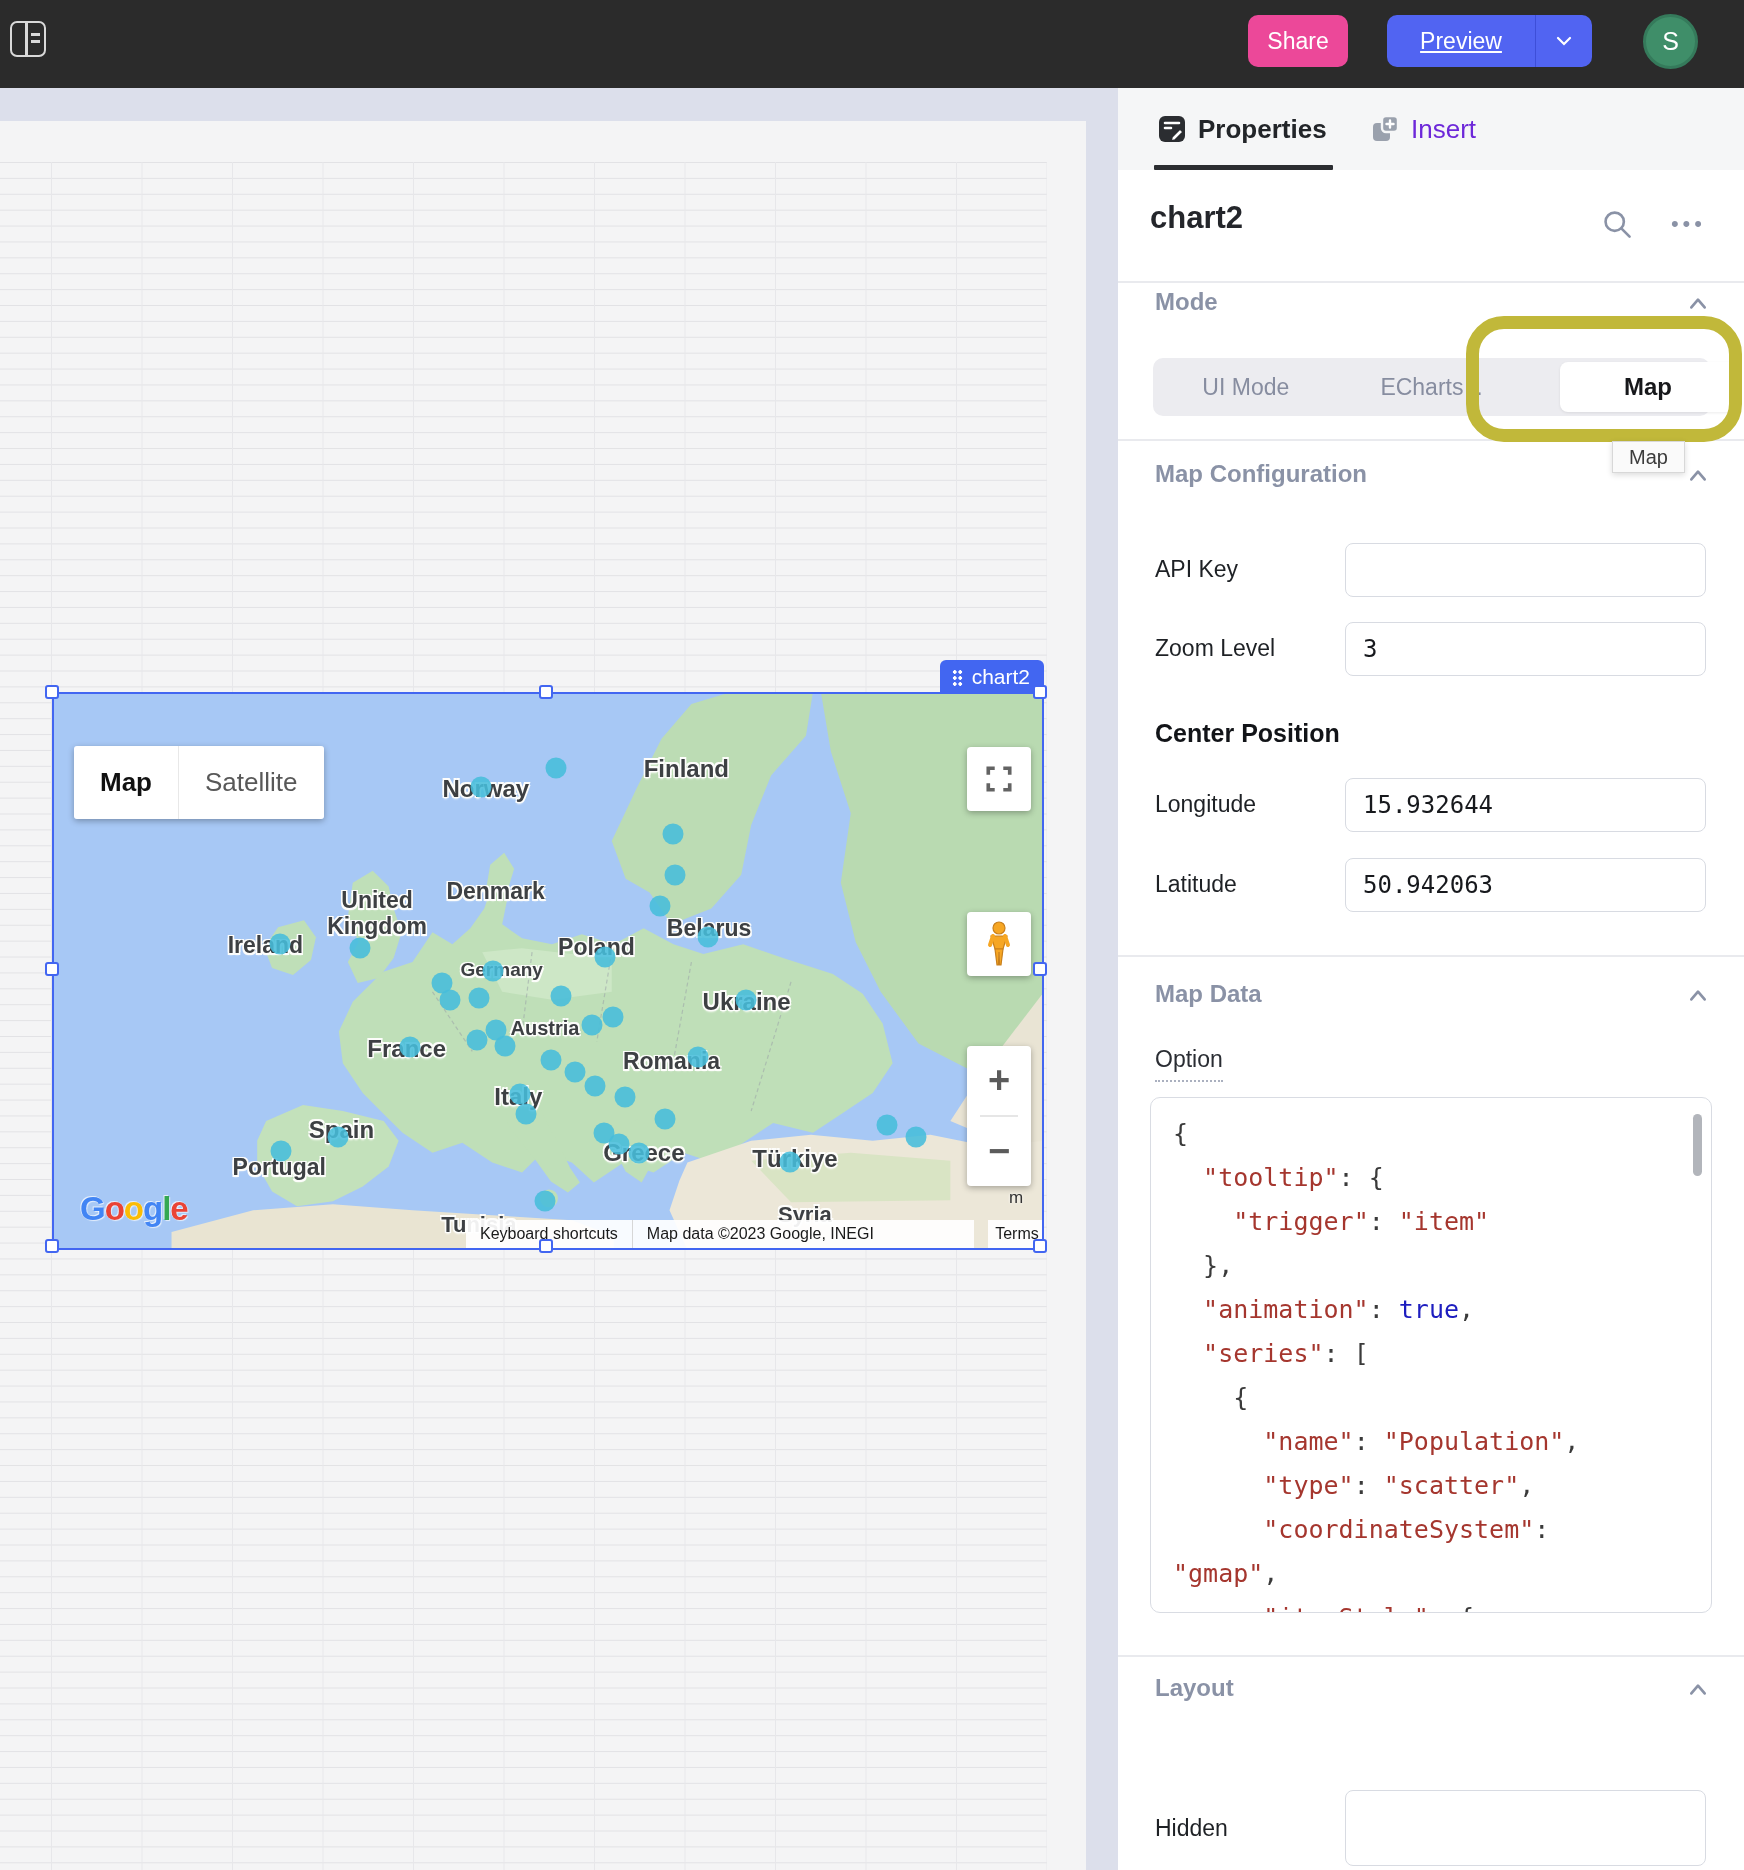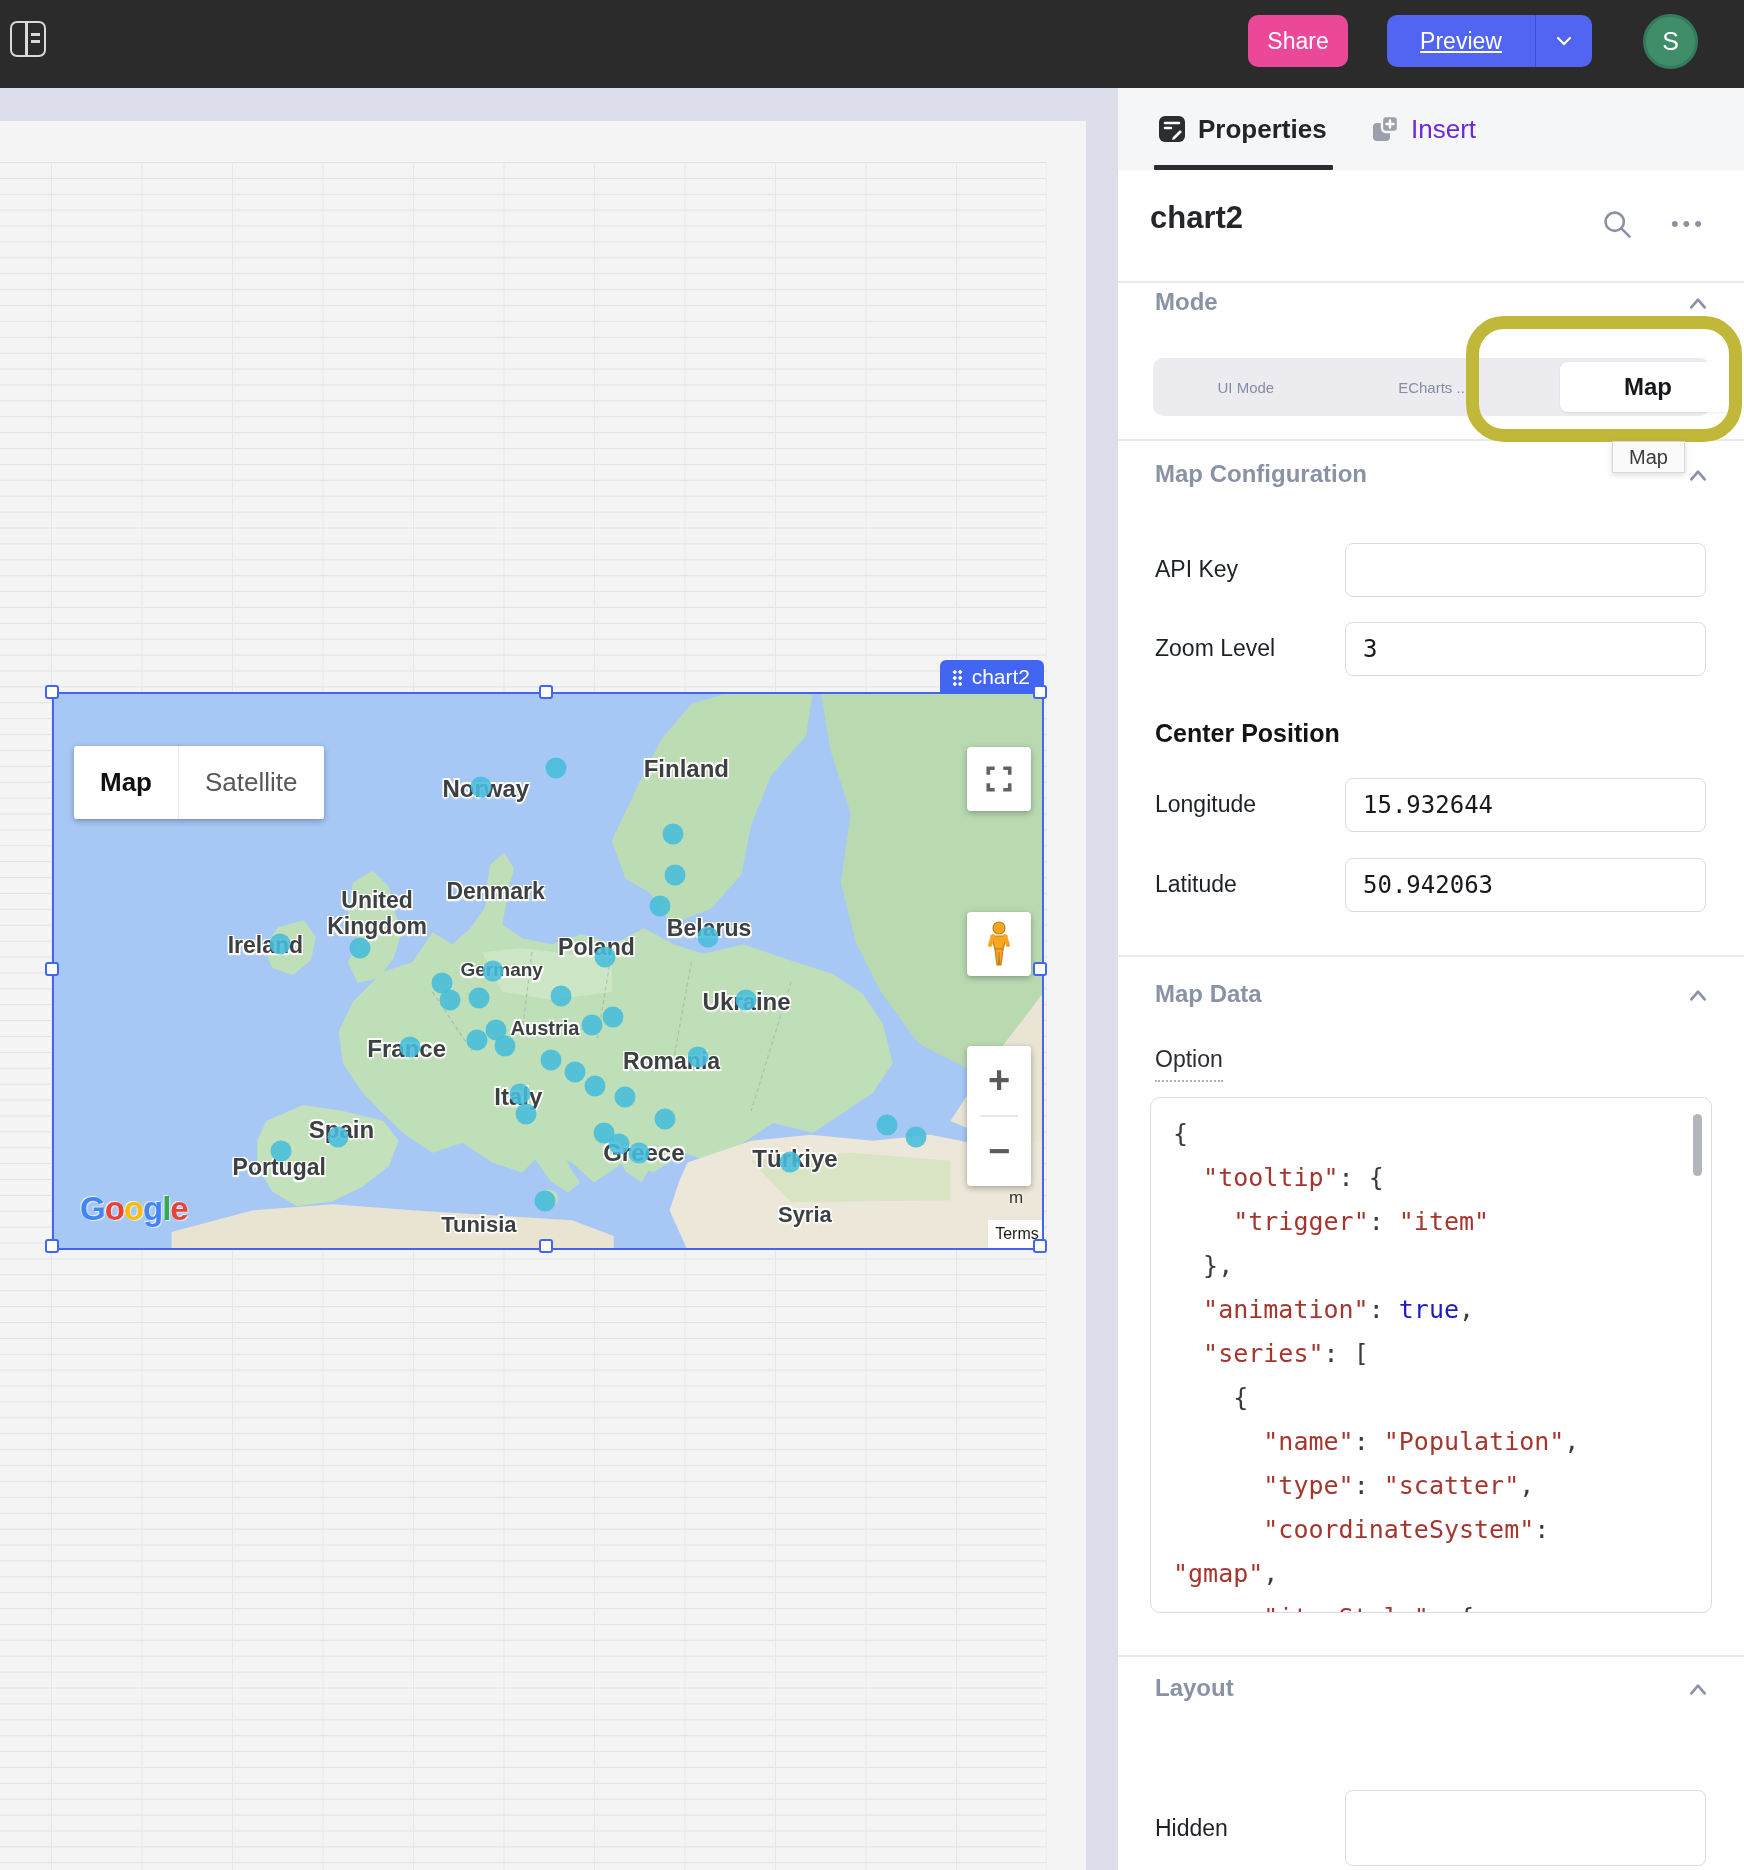--- a/index.html
+++ b/index.html
@@ -62,21 +62,21 @@
   .tab.props { left:39px; color:#222529; font-weight:600; }
   .tab.insert { left:252px; color:#6d28d9; }
   .tab-underline { position:absolute; left:36px; top:77px; width:179px; height:5px; background:#2b2d31; border-radius:1px; }
   .title-row { position:absolute; left:0; top:82px; width:626px; height:111px; }
   .panel-title { position:absolute; left:32px; top:30px; font-size:31px; font-weight:600; color:#24262b; }
   .title-icons { position:absolute; right:38px; top:38px; display:flex; align-items:center; gap:38px; color:#8a92a6; }
   .divider { position:absolute; left:0; width:626px; height:1.5px; background:#e9eaee; }
   .sec-head { position:absolute; left:37px; font-size:24px; font-weight:600; color:#8a92a6; }
   .sec-chevron { position:absolute; right:36px; }
   .seg-control { position:absolute; left:35px; top:270px; width:557px; height:58px; background:#ececf0; border-radius:10px; display:flex; align-items:center; }
-  .seg-item { flex:1; text-align:center; font-size:15px; color:#878da0; }
+  .seg-item { flex:1; text-align:center; font-size:23px; color:#878da0; }
   .seg-selected { position:absolute; left:407px; top:4px; width:176px; height:50px; background:#fff; border-radius:8px; display:flex; align-items:center; justify-content:center; font-size:24px; font-weight:600; color:#17181b; box-shadow:0 1px 3px rgba(0,0,0,.08); }
   .annotation { position:absolute; left:348px; top:228px; width:276px; height:126px; border:13px solid #c1b83a; border-radius:38px; z-index:20; pointer-events:none; }
   .tooltip { position:absolute; left:494px; top:353px; min-width:73px; height:32px; background:#fafafa; border:1px solid #d8d8d8; box-shadow:0 2px 6px rgba(0,0,0,.14); display:flex; align-items:center; justify-content:center; font-size:20px; color:#3c3c3c; padding:0 12px; z-index:21; }
   .field-label { position:absolute; left:37px; font-size:23px; color:#1e2125; }
   .field-input { position:absolute; left:227px; width:361px; height:54px; border:1.5px solid #d8dbe2; border-radius:8px; background:#fff; font-family:"DejaVu Sans Mono", monospace; font-size:24px; color:#17191d; padding:0 17px; display:flex; align-items:center; }
   .bold-head { position:absolute; left:37px; font-size:25px; font-weight:700; color:#121418; }
   .option-label { position:absolute; left:37px; font-size:23px; color:#2a2d33; border-bottom:2.5px dotted #aab0bf; padding-bottom:7px; }
   .codeblock { position:absolute; left:32px; top:1009px; width:562px; height:516px; border:1.5px solid #d9dce3; border-radius:10px; overflow:hidden; background:#fff; }
   .codeinner { position:absolute; left:22px; top:14px; right:26px; font-family:"DejaVu Sans Mono", monospace; font-size:25px; line-height:44px; white-space:pre; }
   .ctok-red { color:#a5362e; } .ctok-blue { color:#1d1dbf; } .ctok-plain { color:#3a3a3a; }
@@ -236,20 +236,25 @@
         <div class="gm-btn gm-zoom">
           <div class="z">+</div>
           <div class="zdiv"></div>
           <div class="z">−</div>
         </div>
 
         <div class="gm-logo"><span style="color:#4285F4">G</span><span style="color:#EA4335">o</span><span style="color:#FBBC05">o</span><span style="color:#4285F4">g</span><span style="color:#34A853">l</span><span style="color:#EA4335">e</span></div>
 
         <div class="scale-m">m</div>
 
+        <div class="attrib" style="left:412px; width:508px;">
+          <span style="padding-left:14px;">Keyboard shortcuts</span>
+          <span class="sep"></span>
+          <span>Map data ©2023 Google, INEGI</span>
+        </div>
         <div class="attrib" style="left:934px; width:58px; justify-content:center;">
           <span>Terms</span>
         </div>
       </div>
 
       <div id="handles">
           <div class="handle" style="left: calc(0% - 9px); top: calc(0% - 9px);"></div>
           <div class="handle" style="left: calc(50% - 9px); top: calc(0% - 9px);"></div>
           <div class="handle" style="left: calc(100% - 9px); top: calc(0% - 9px);"></div>
           <div class="handle" style="left: calc(0% - 9px); top: calc(50% - 9px);"></div>

